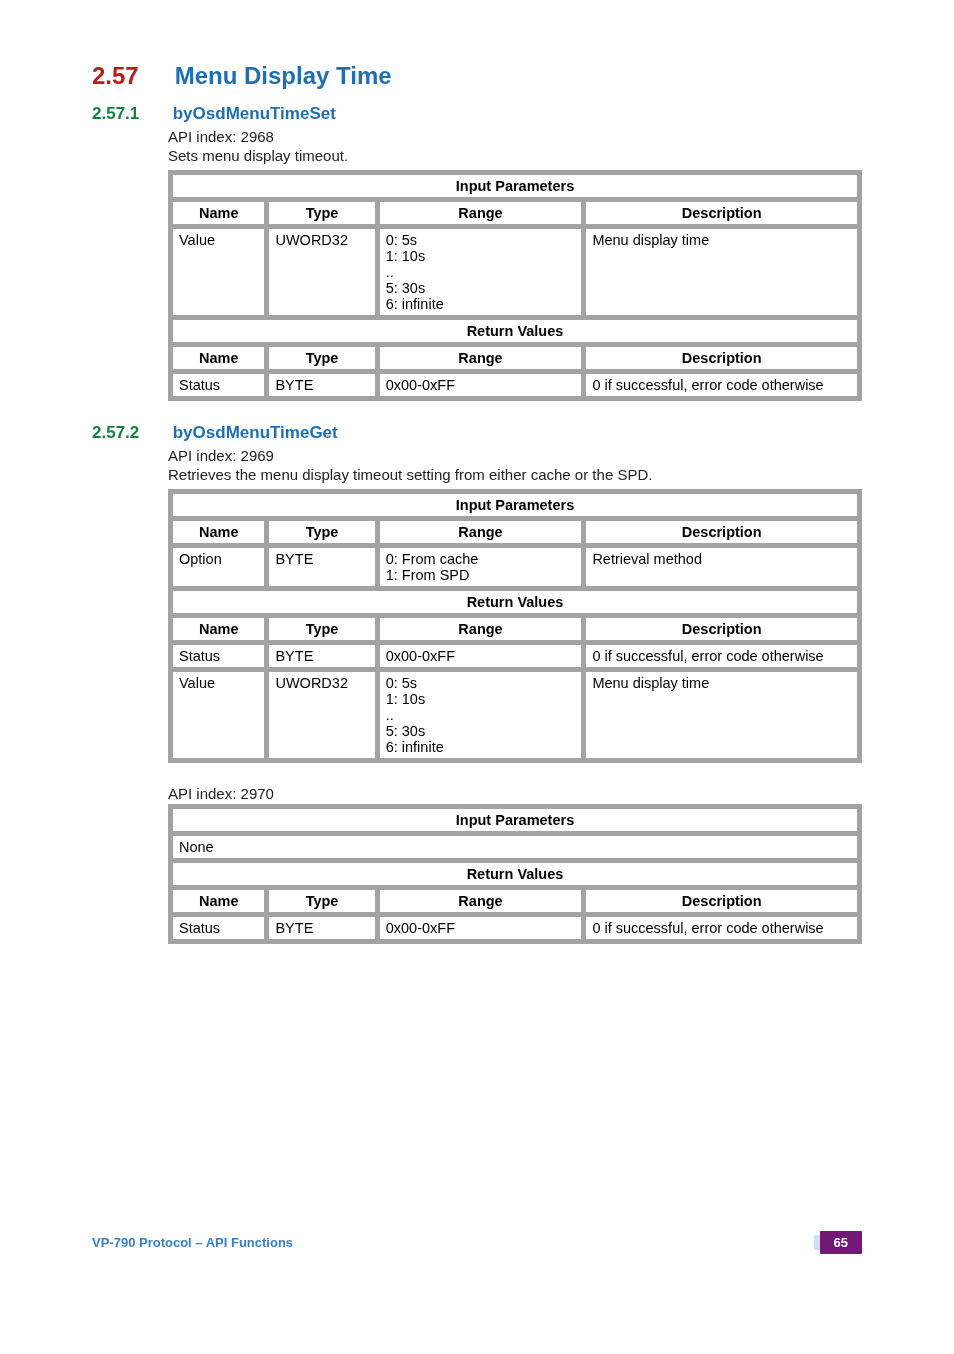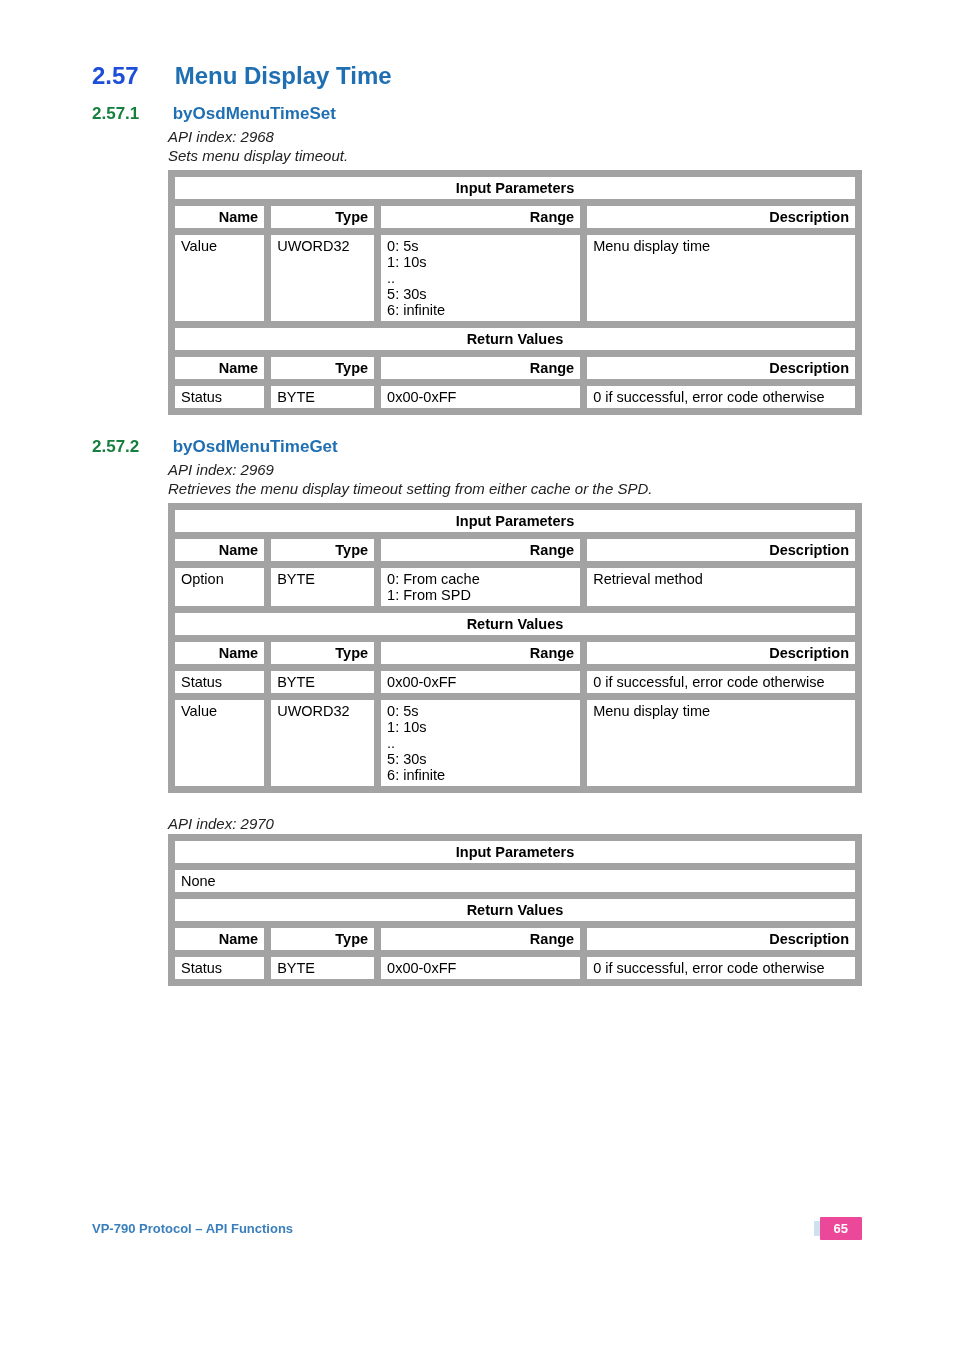--- a/index.html
+++ b/index.html
@@ -24,80 +24,79 @@
   }
   h2.sub-title {
     color: #1f6fb2;
     font-size: 17px;
     font-weight: bold;
     margin: 0 0 4px 0;
   }
   .sec-num {
     display: inline-block;
     width: 76px;
-    color: #1d4ed8;
+    color: #b91c1c;
   }
   .sub-num {
     display: inline-block;
     width: 76px;
     color: #15803d;
   }
   .body-indent {
     margin-left: 76px;
   }
   p.api-line, p.desc-line {
     margin: 2px 0 2px 0;
     font-size: 15px;
     color: #222;
-    font-style: italic;
   }
   p.desc-line { margin-bottom: 6px; }
   table.spec {
     border-collapse: collapse;
     width: 100%;
     font-size: 14.5px;
     margin-bottom: 22px;
   }
   table.spec th, table.spec td {
-    border: 7px solid #a3a3a3;
+    border: 5px solid #a3a3a3;
     padding: 3px 6px;
     vertical-align: top;
     text-align: left;
   }
   table.spec th {
     font-weight: bold;
-    text-align: right;
+    text-align: center;
     background: #fff;
   }
   table.spec th.section-hdr {
     text-align: center;
     font-weight: bold;
   }
   .col-name  { width: 14%; }
   .col-type  { width: 16%; }
   .col-range { width: 30%; }
   .col-desc  { width: 40%; }
   .range-lines span { display: block; }
   .section-block { margin-bottom: 8px; }
   .footer {
     position: absolute;
-    bottom: 44px;
+    bottom: 30px;
     left: 92px;
     right: 92px;
     display: flex;
     justify-content: space-between;
     align-items: center;
     font-size: 13px;
   }
   .footer-left {
     color: #3a7fbd;
     font-weight: bold;
   }
   .footer-page {
-    background: #ec4899;
+    background: #701a75;
     color: #fff;
     padding: 4px 14px;
     font-weight: bold;
     font-size: 13px;
     border-radius: 1px;
     box-shadow: -6px 0 0 -5px rgba(0,0,0,0);
   }
   .footer-page-wrap {
     display: inline-block;
     position: relative;

